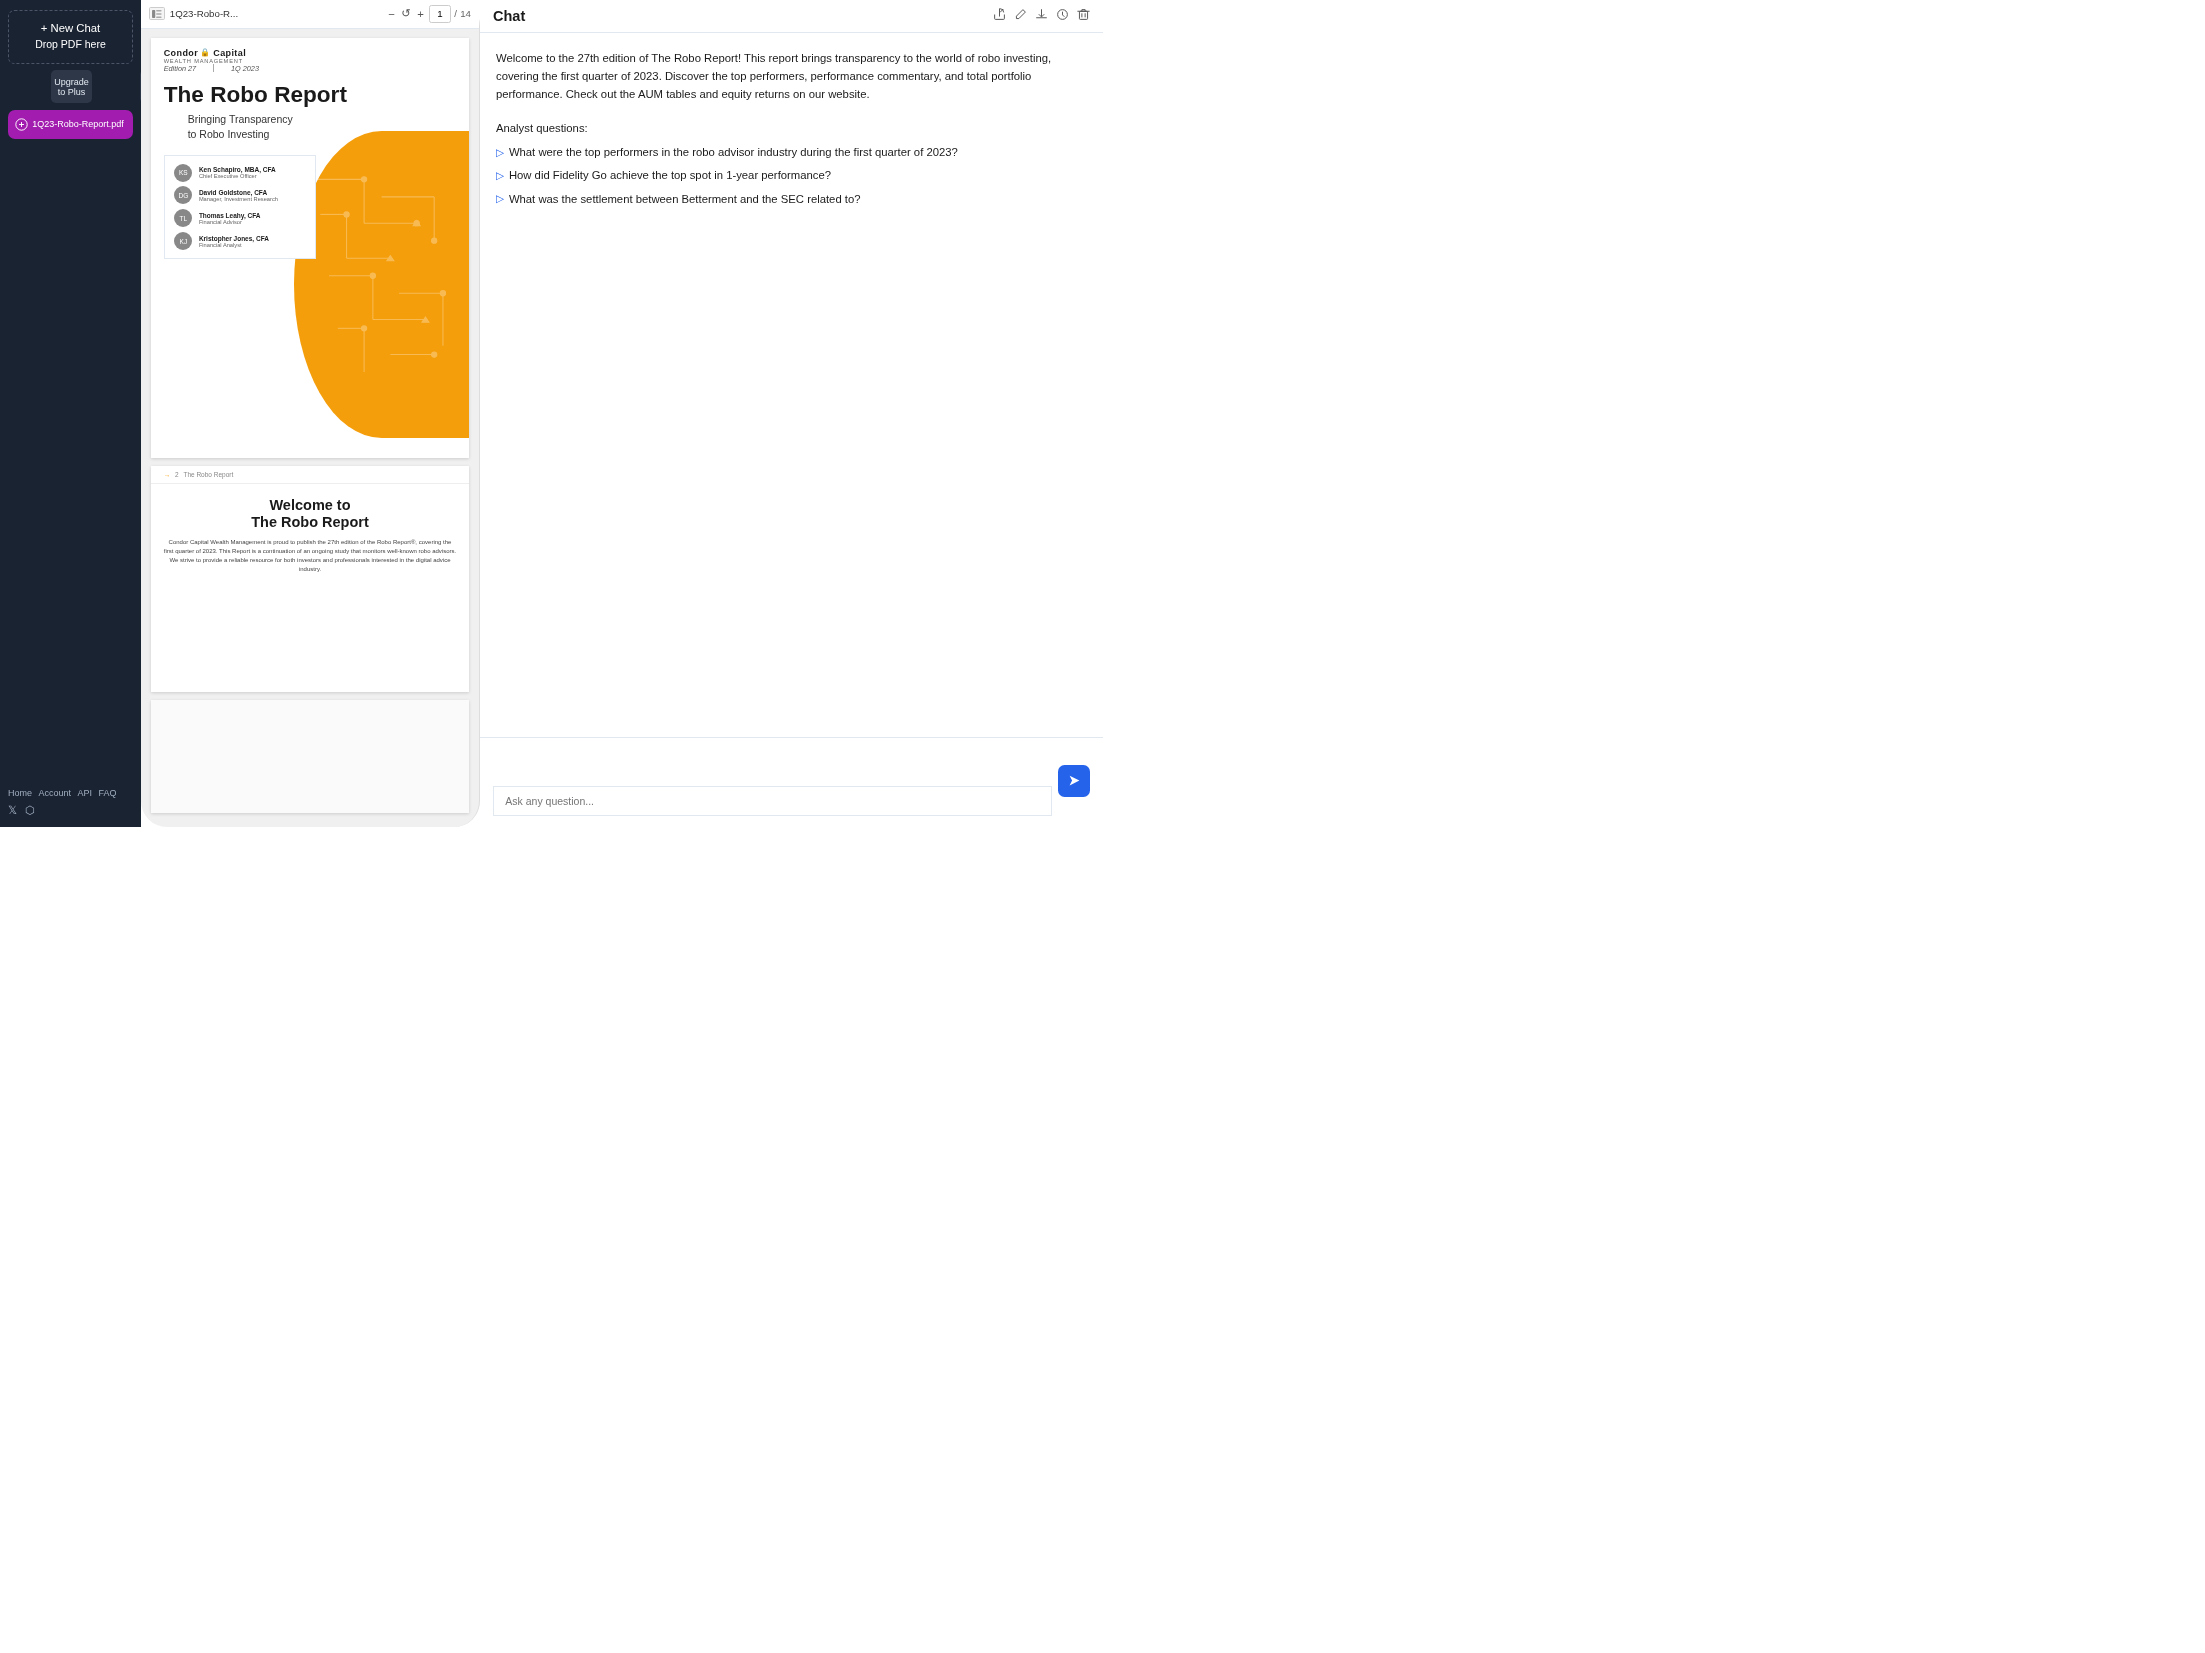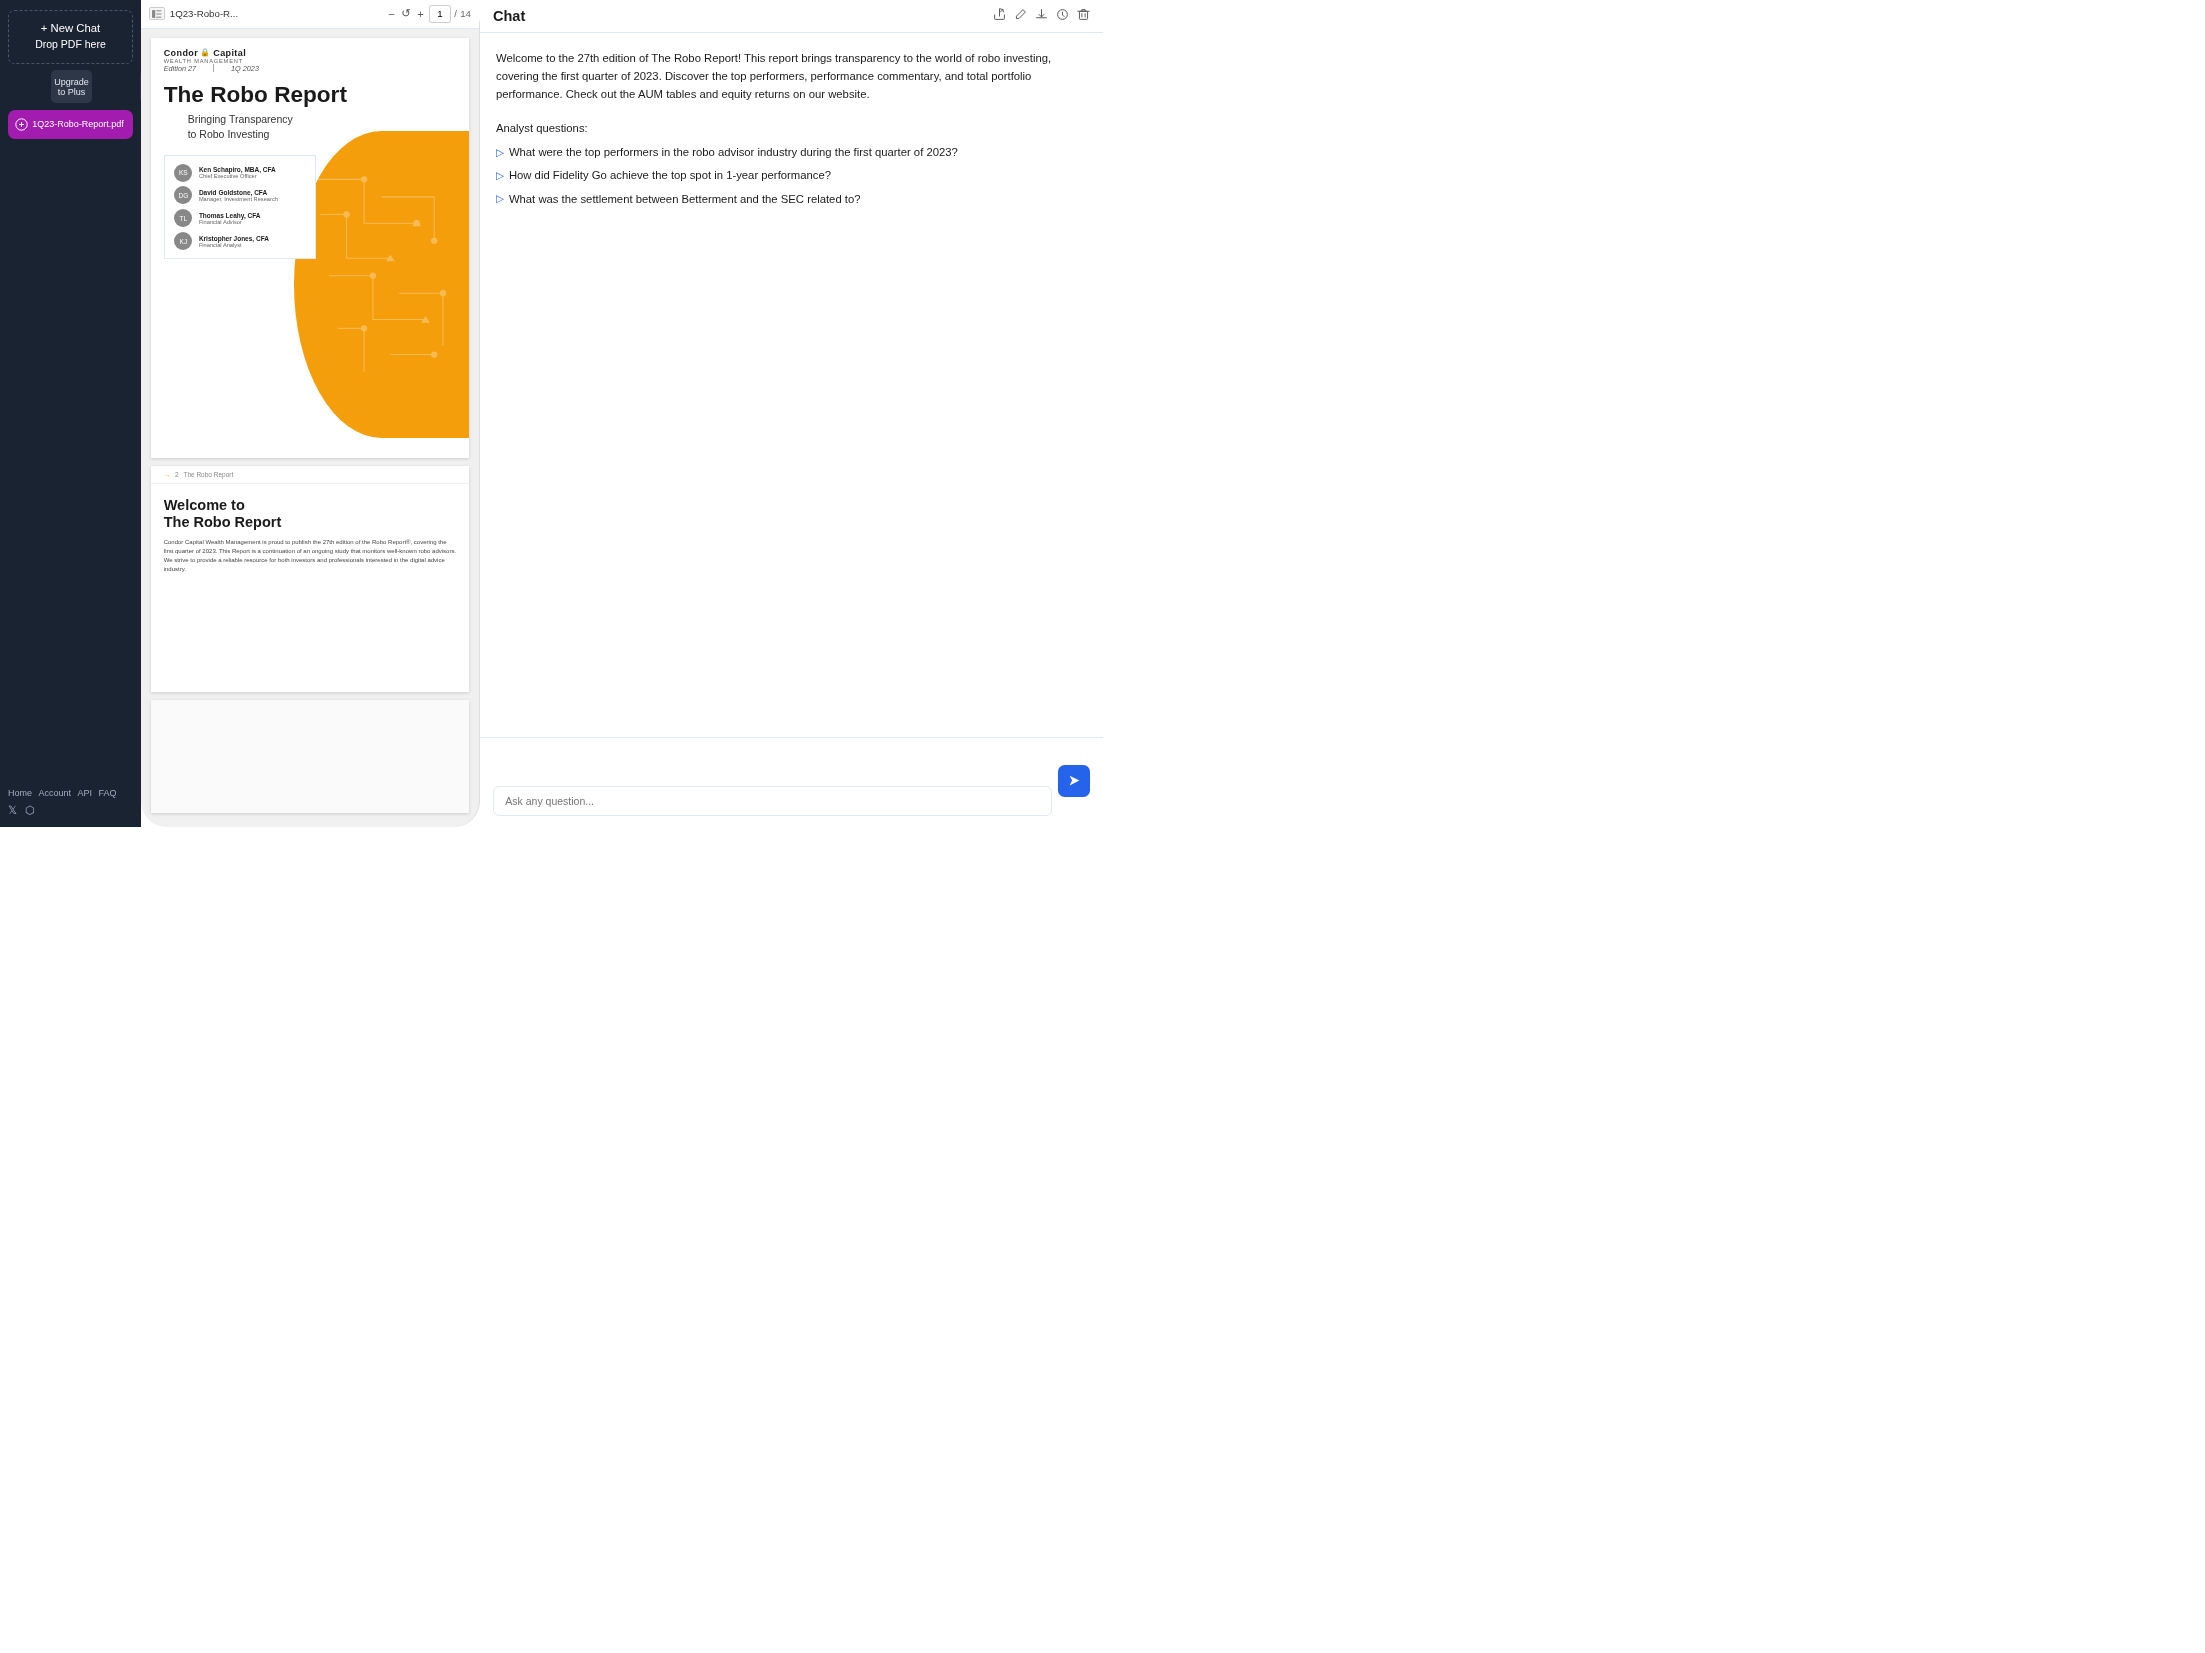--- a/index.html
+++ b/index.html
@@ -320,20 +320,21 @@
     .page-num-small {
       font-size: 6.5px;
       color: #888;
     }
     .page-report-name {
       font-size: 6.5px;
       color: #888;
     }
     .pdf-page2-content {
       padding: 13px;
+      text-align: center;
     }
     .pdf-page2-title {
       font-size: 14.5px;
       font-weight: 900;
       color: #1a1a1a;
       line-height: 1.2;
       margin-bottom: 6.5px;
     }
     .pdf-page2-body {
       font-size: 6px;
@@ -413,21 +414,21 @@
     .chat-input-area {
       padding: 8px 13px 11.3px;
       border-top: 0.8px solid #e2e8f0;
       display: flex;
       align-items: center;
       gap: 6.5px;
     }
     .chat-input {
       flex: 1;
       border: 0.8px solid #e2e8f0;
-      border-radius: 6px;
+      border-radius: 0;
       padding: 8px 11.3px;
       font-size: 10.5px;
       color: #aaa;
       outline: none;
       background: #fff;
       margin-top: 40px;
     }
     .send-btn {
       background: #2563eb;
       border: none;

